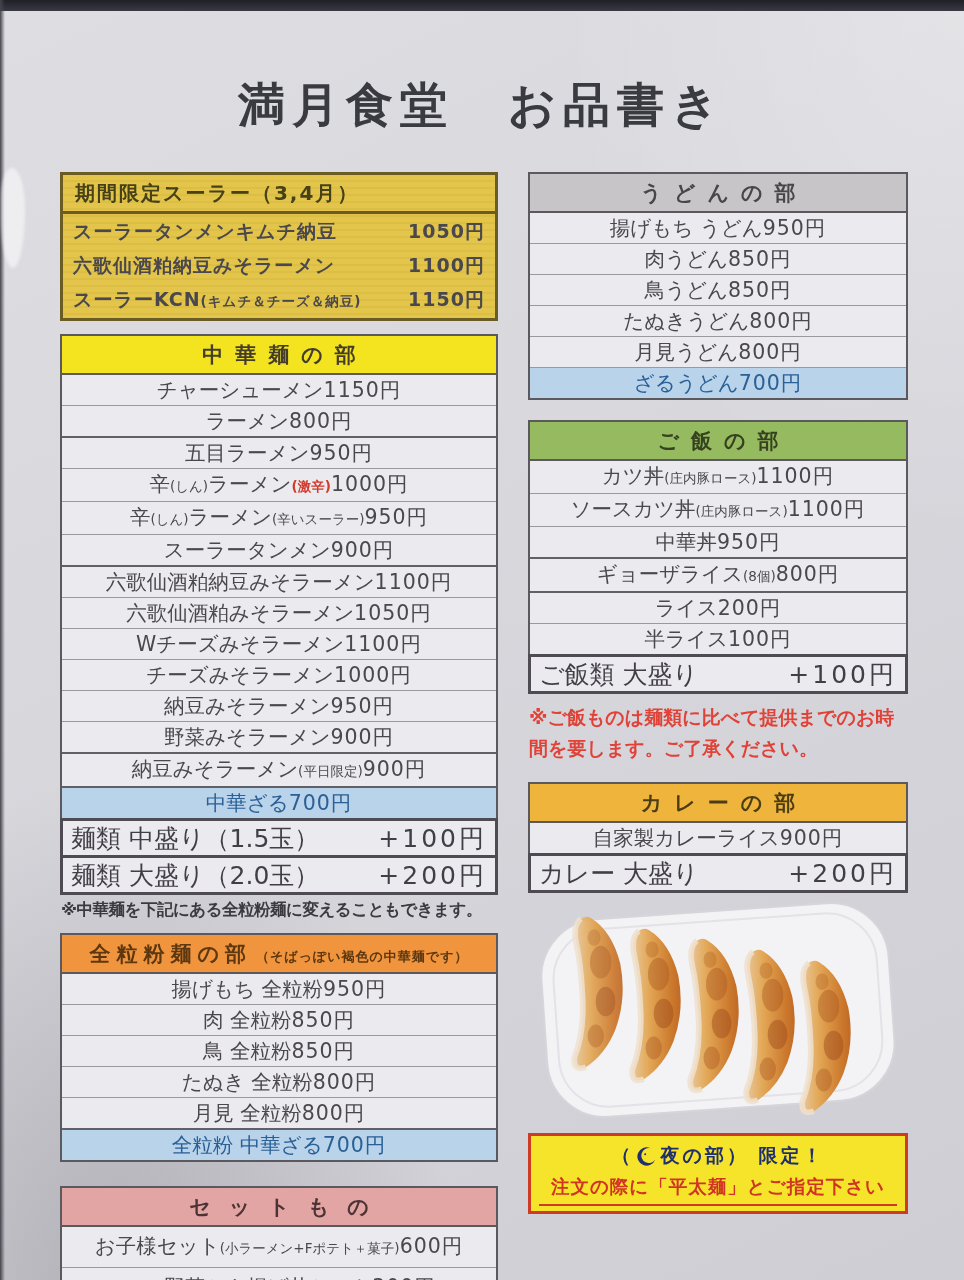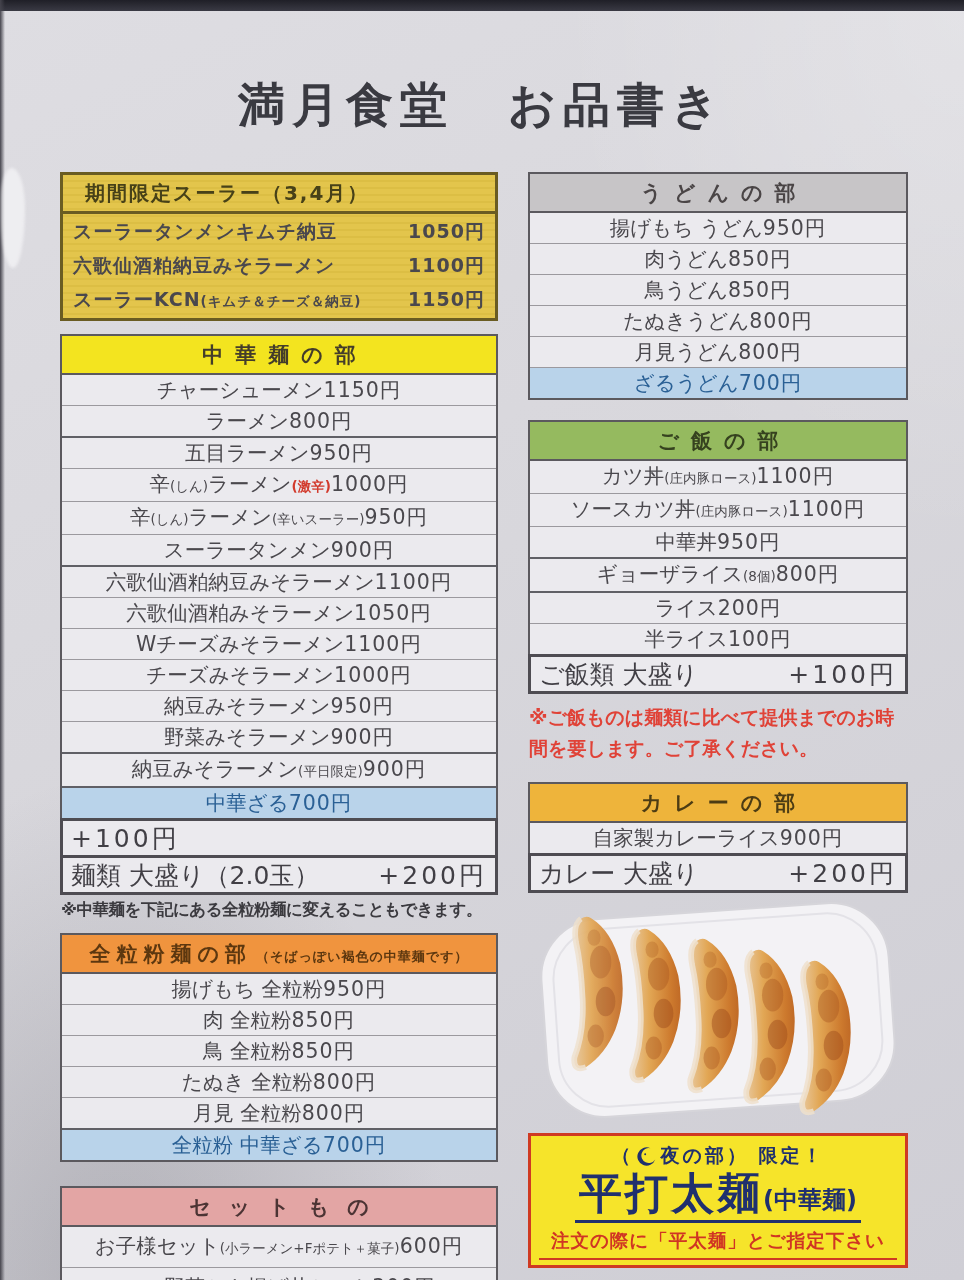--- a/index.html
+++ b/index.html
@@ -25,21 +25,21 @@
   .columns{position:absolute;top:172px;left:60px;width:848px;display:flex;gap:30px;align-items:flex-start;}
   .col-left{width:438px;flex:none;}
   .col-right{flex:1;min-width:0;}
 
   
   .limited{
     border:3px solid var(--limited_border,#6a5c22);
     background:repeating-linear-gradient(180deg,var(--limited_bg,#e3c54c) 0 5px,#dcbe44 5px 7px);
     color:#474118;margin-bottom:13px;
   }
-  .limited-header{padding:5px 22px 4px;font-weight:bold;font-size:20px;letter-spacing:2px;border-bottom:3px solid var(--limited_border,#6a5c22);}
+  .limited-header{padding:5px 12px 4px;font-weight:bold;font-size:20px;letter-spacing:2px;border-bottom:3px solid var(--limited_border,#6a5c22);}
   .limited .row{display:flex;justify-content:space-between;align-items:baseline;padding:5px 10px 4px;font-size:19px;font-weight:bold;letter-spacing:1px;border-top:none;}
   .limited .price{letter-spacing:5px;white-space:nowrap;}
 
   
   .menu{border:2px solid #5b595e;background:#ebeaee;}
   .menu-header{
     text-align:center;font-family:"DejaVu Serif","Liberation Serif",serif;font-weight:bold;
     font-size:21px;letter-spacing:12px;text-indent:12px;padding:5px 0 4px;
     border-bottom:2px solid #5b595e;color:#443d2a;white-space:nowrap;
   }
@@ -183,20 +183,21 @@
     <span class="price">900円</span>
   </div>
             <div class="row hl-blue group-start">
     <span class="iname"><span>中華ざる</span></span>
     <span class="price">700円</span>
   </div>
           </div>
       </section>
       <div class="extras">
           <div class="extra-box">
+    <span class="iname"><span>麺類 中盛り（1.5玉）</span></span>
     <span class="price">+100円</span>
   </div>
           <div class="extra-box">
     <span class="iname"><span>麺類 大盛り（2.0玉）</span></span>
     <span class="price">+200円</span>
   </div>
         </div>
       <p class="note">※中華麺を下記にある全粒粉麺に変えることもできます。</p>
 
       <section class="menu mb24">
@@ -362,21 +363,18 @@
 
       <div class="night">
         <div class="night-line1">
           <span>（</span>
           <svg class="moon" viewBox="0 0 24 24" xmlns="http://www.w3.org/2000/svg">
             <path d="M16.5 2.5 A10.5 10.5 0 1 0 22 15.5 A8.6 8.6 0 1 1 16.5 2.5 Z" fill="#20306e"></path>
             <circle cx="10.5" cy="9.5" r="1.1" fill="#20306e"></circle>
           </svg>
           <span>夜の部） 限定！</span>
         </div>
-        <div class="night-headline">
-          <span class="big">平打太麺</span><span class="mid">(中華麺)</span>
-        </div>
         <div class="night-foot">注文の際に「平太麺」とご指定下さい</div>
       </div>
 
     </div>
   </div>
 </div>
 
 </body></html>

